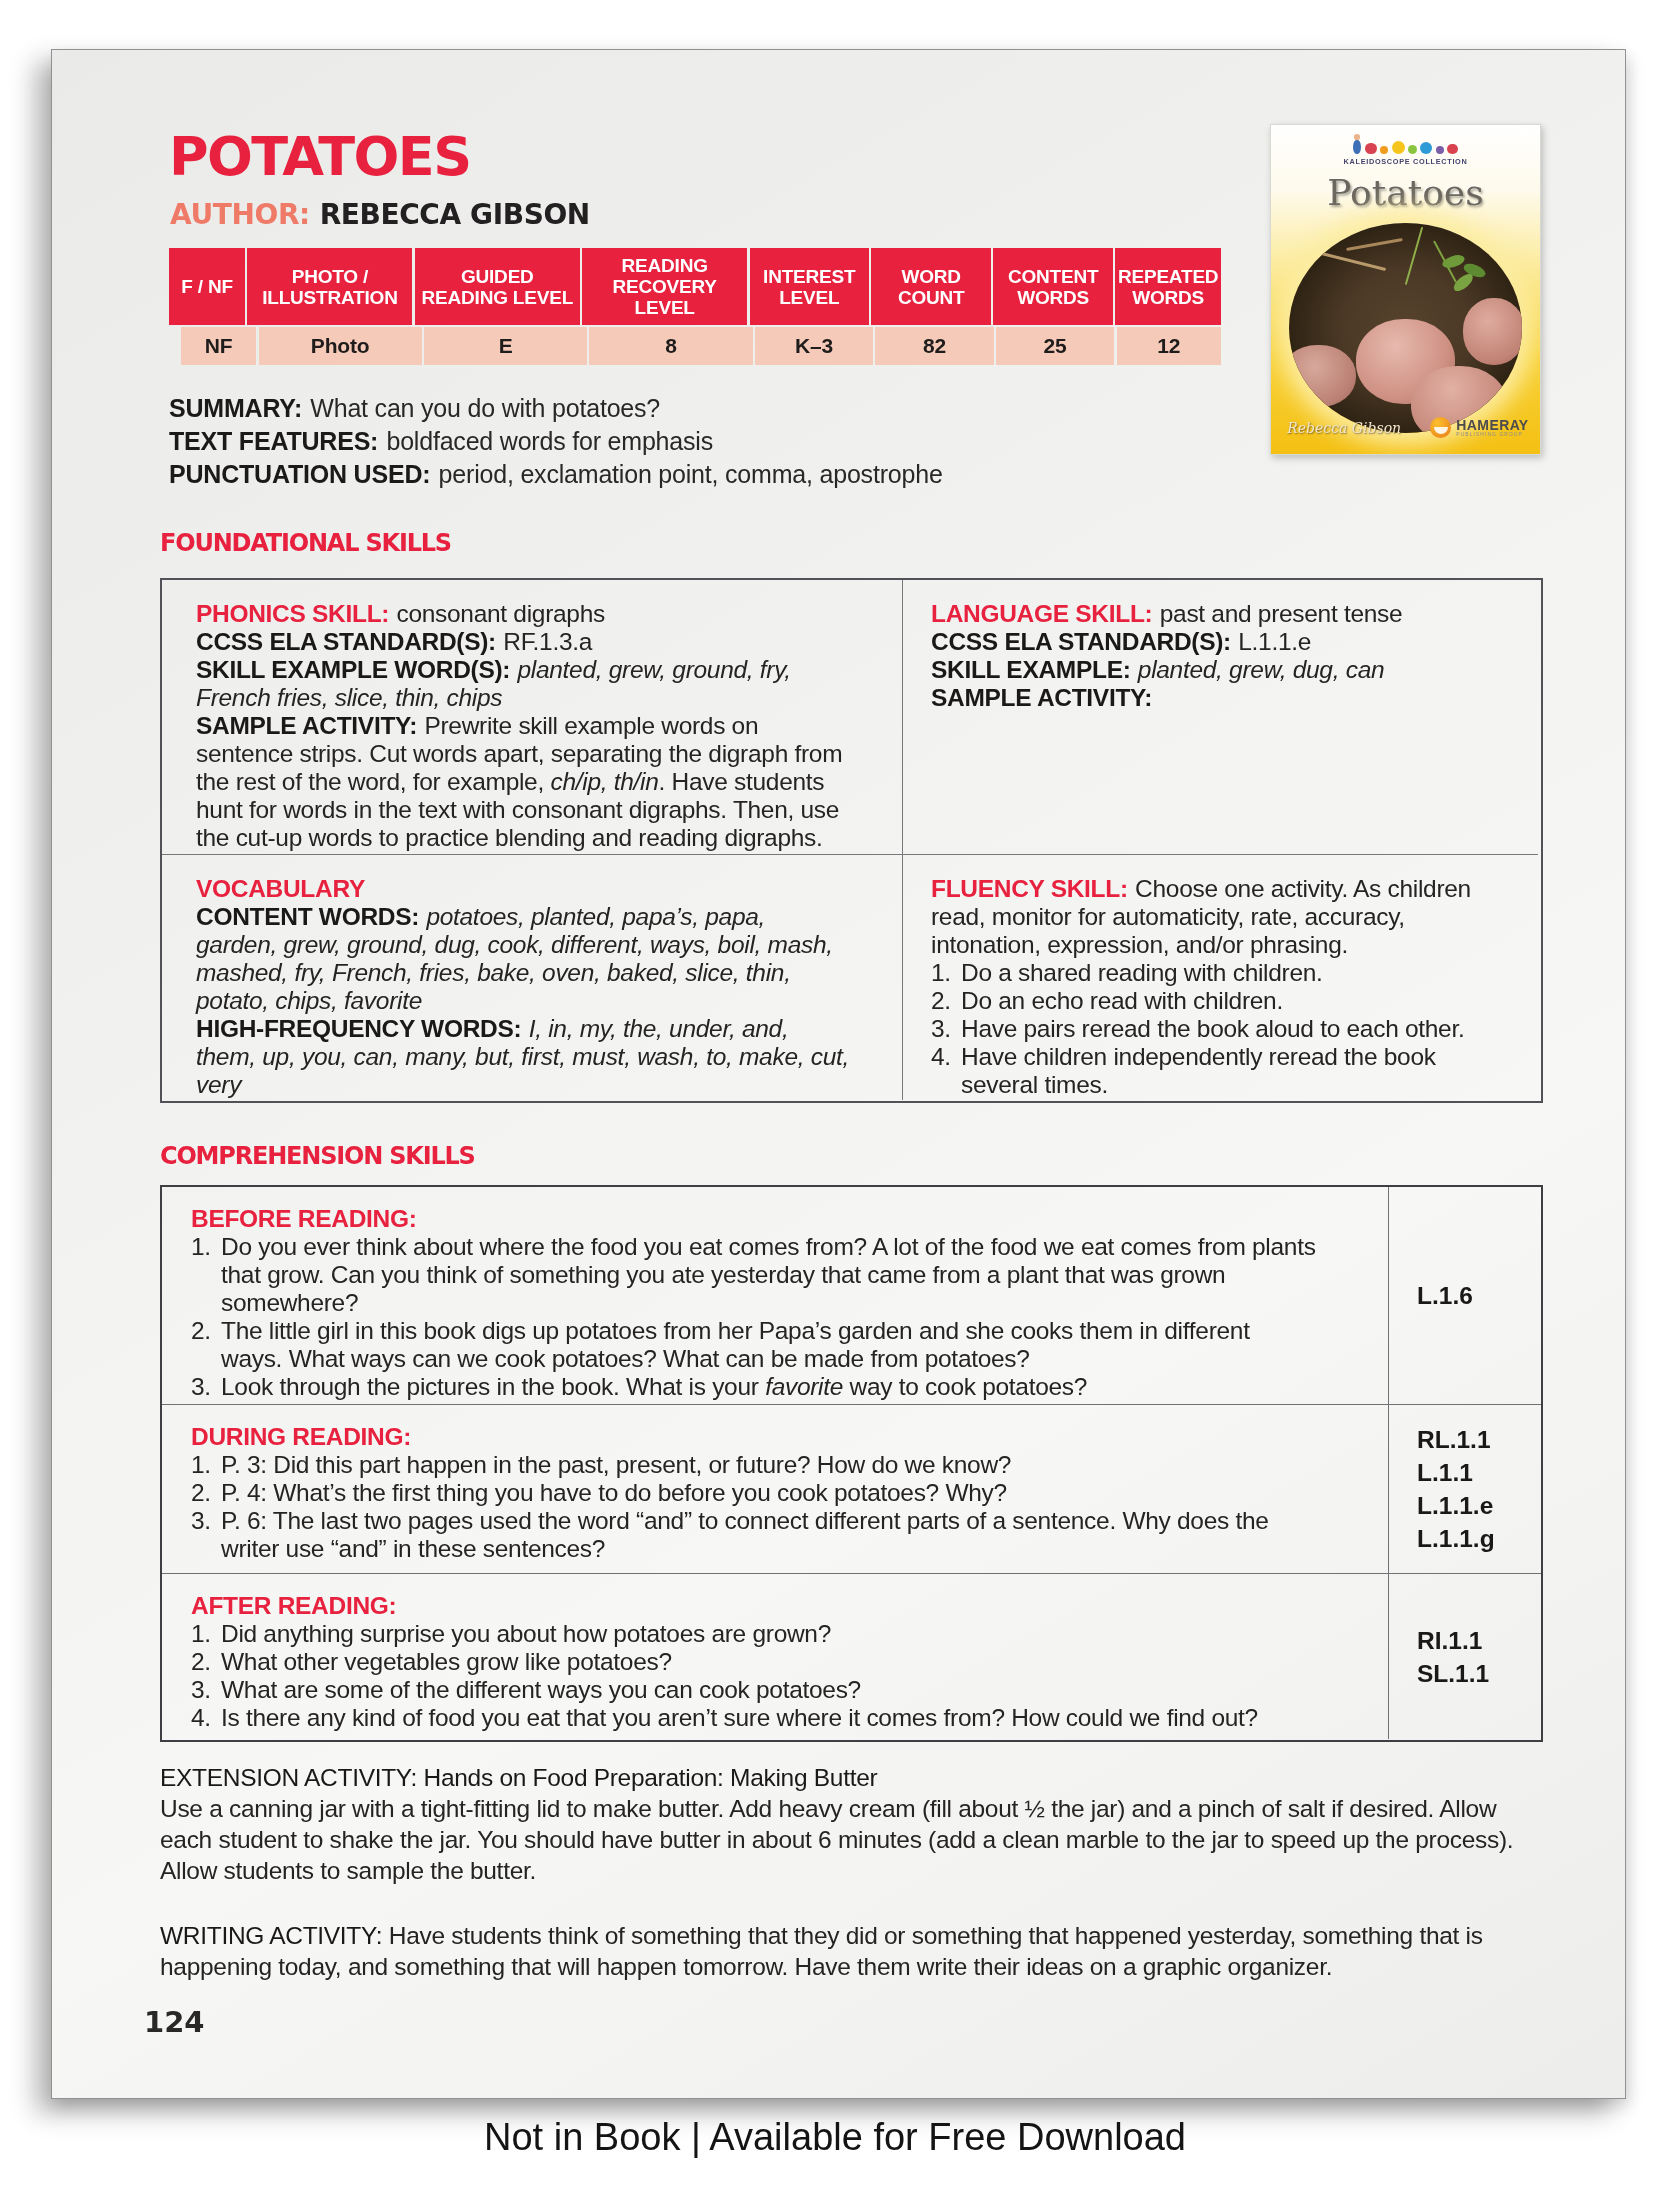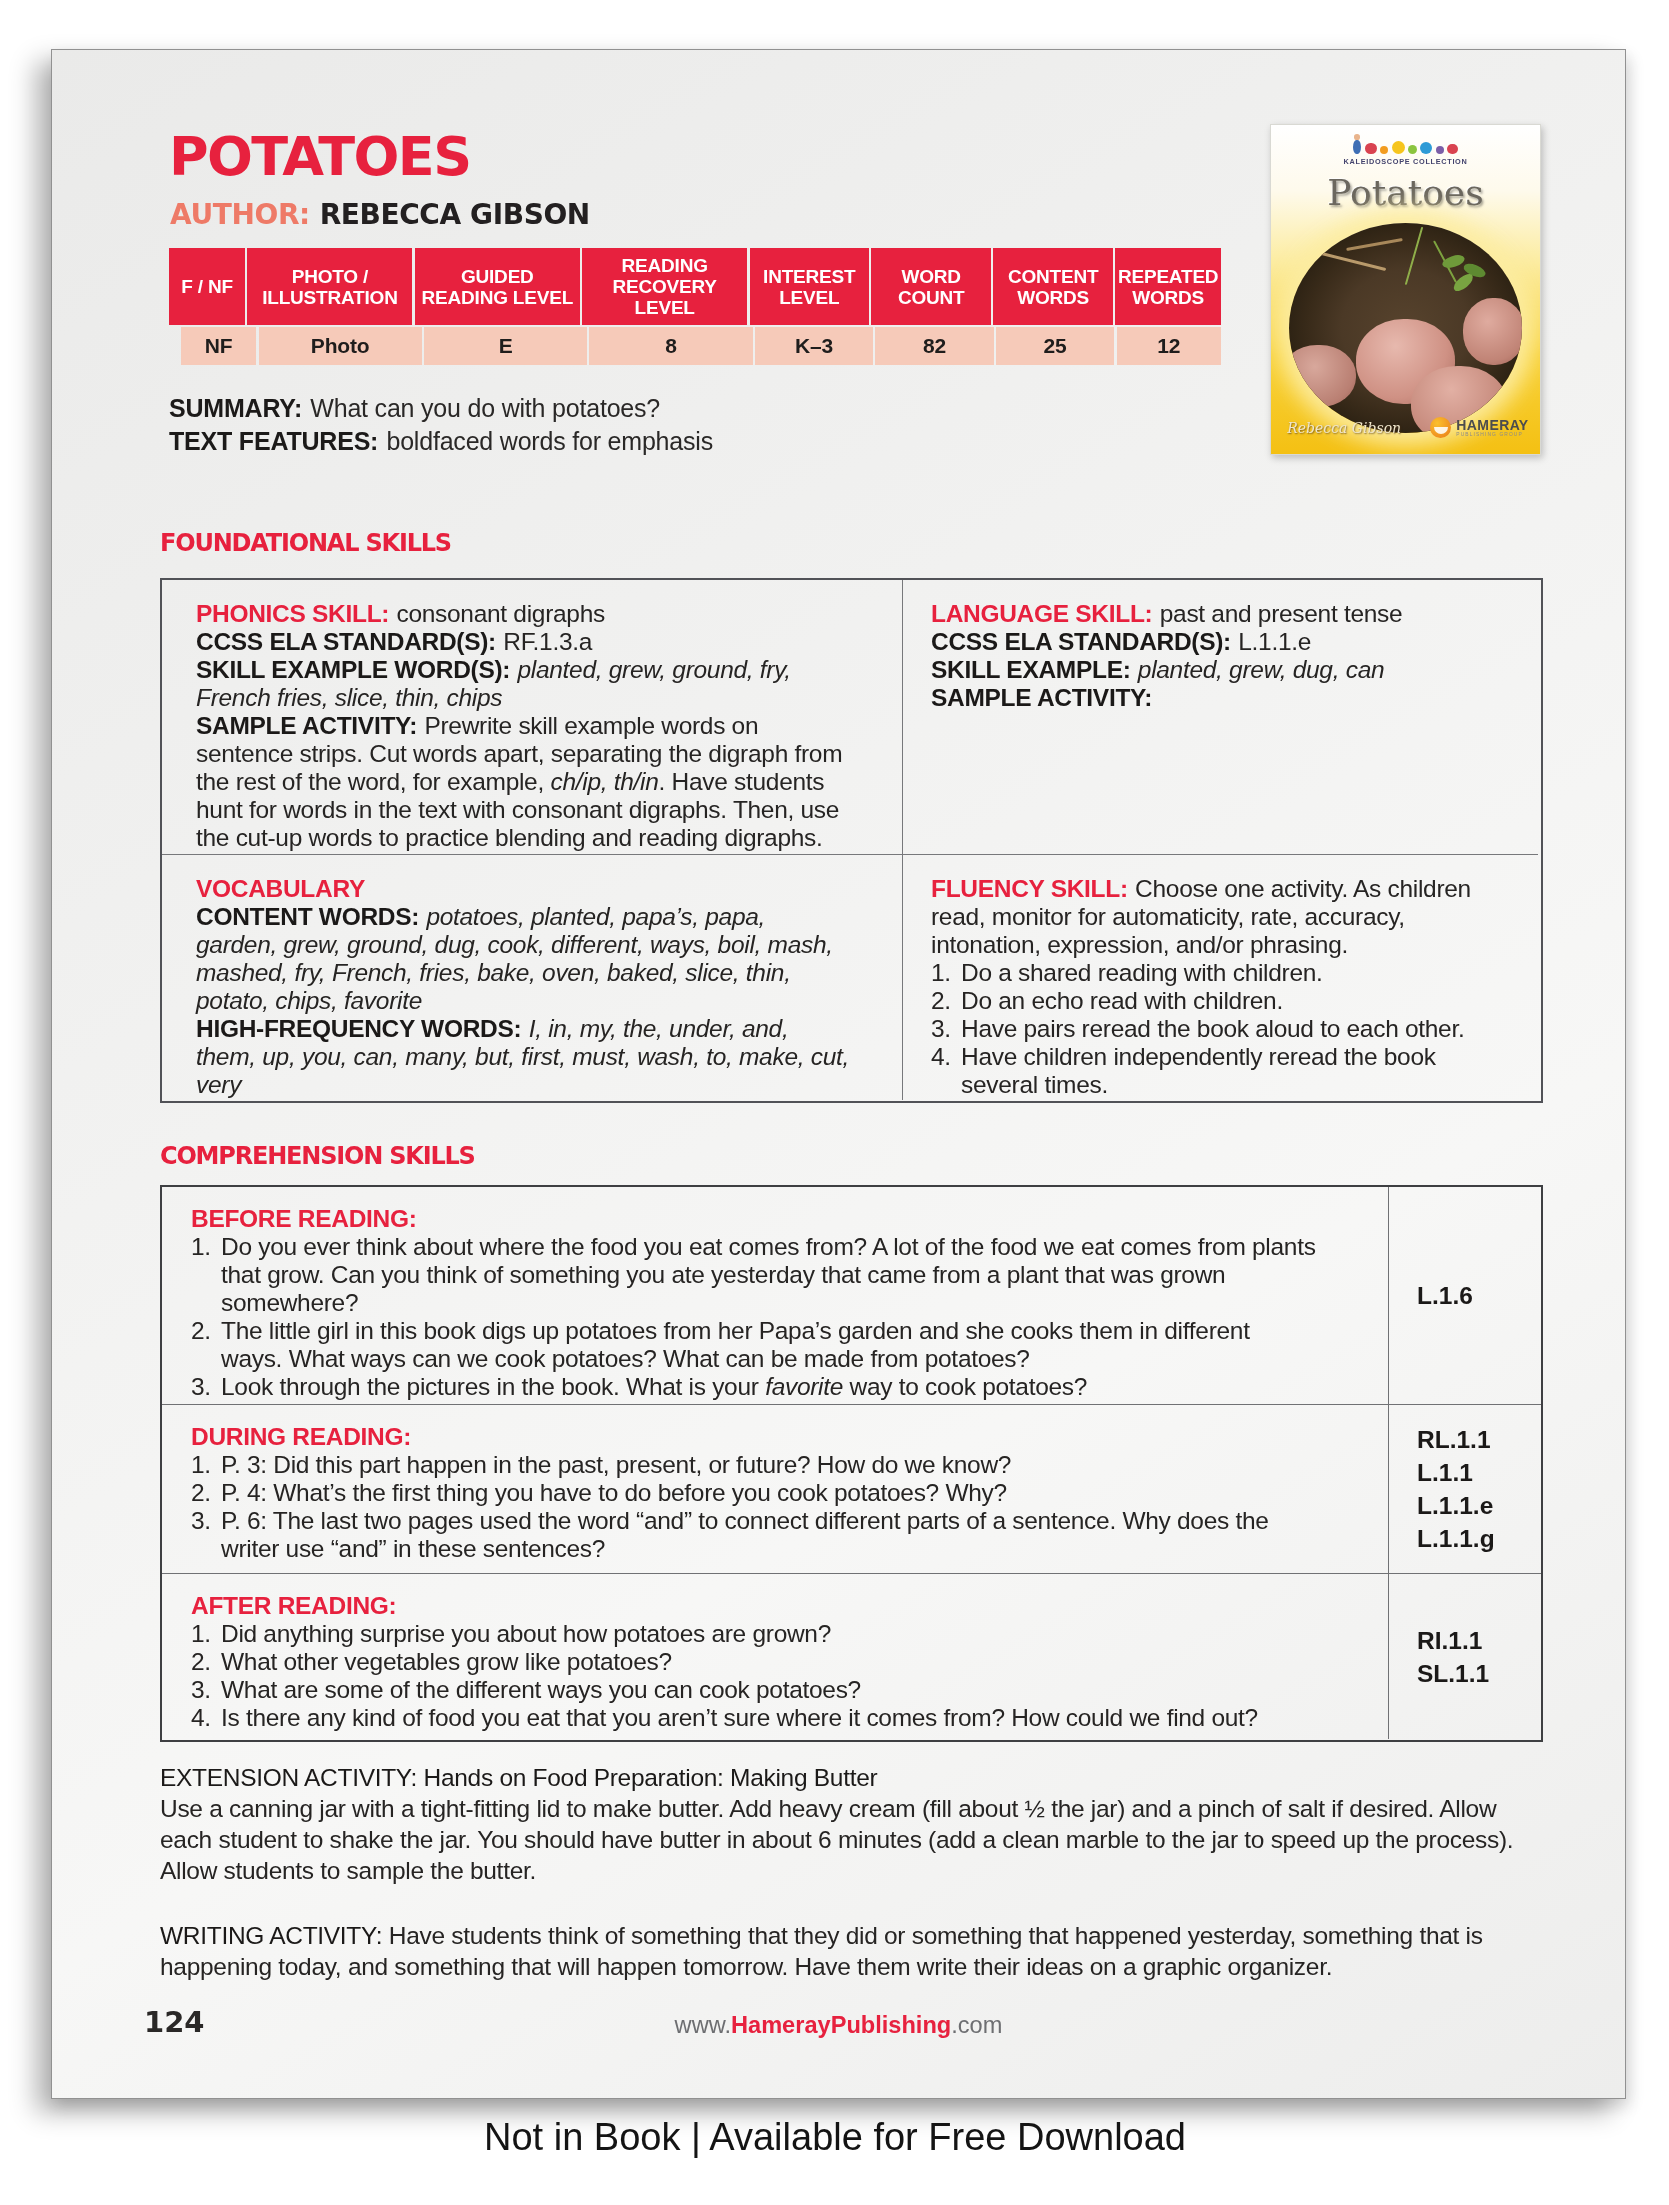--- a/index.html
+++ b/index.html
@@ -190,20 +190,21 @@
       <div class="mv w5">K–3</div>
       <div class="mv w6">82</div>
       <div class="mv w7">25</div>
       <div class="mv w8">12</div>
     </div>
   </div>
 
   <div class="abs summary">
     <div><span class="slab">SUMMARY:</span><span>What can you do with potatoes?</span></div>
     <div><span class="slab">TEXT FEATURES:</span><span>boldfaced words for emphasis</span></div>
+    <div><span class="slab">PUNCTUATION USED:</span><span>period, exclamation point, comma, apostrophe</span></div>
   </div>
 
   <div class="abs cover">
     <div class="kc-logo">
       <div class="kc-dots">
         <span class="kc-kid"></span>
         <span class="kd1"></span>
           <span class="kd2"></span>
           <span class="kd3"></span>
           <span class="kd4"></span>
@@ -314,20 +315,17 @@
     <span class="ext-title">Hands on Food Preparation: Making Butter</span>
     <div>Use a canning jar with a tight-fitting lid to make butter. Add heavy cream (fill about ½ the jar) and a pinch of salt if desired. Allow each student to shake the jar. You should have butter in about 6 minutes (add a clean marble to the jar to speed up the process). Allow students to sample the butter.</div>
   </div>
 
   <div class="abs writ">
     <span class="ext-title">WRITING ACTIVITY:</span>
     <span>Have students think of something that they did or something that happened yesterday, something that is happening today, and something that will happen tomorrow. Have them write their ideas on a graphic organizer.</span>
   </div>
 
   <div class="abs pagenum">124</div>
-  <div class="abs urlline">
-    <span>www.</span><span class="url-brand">HamerayPublishing</span><span>.com</span>
-  </div>
 
 </div>
 
 <div class="caption">Not in Book | Available for Free Download</div>
 
 
 </body></html>

